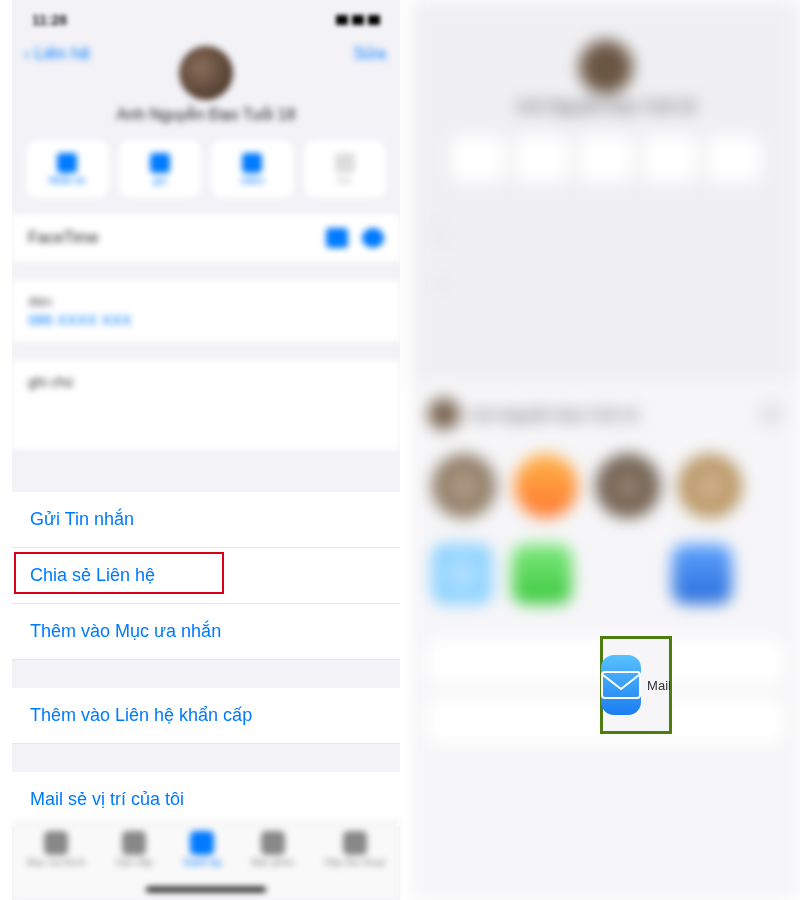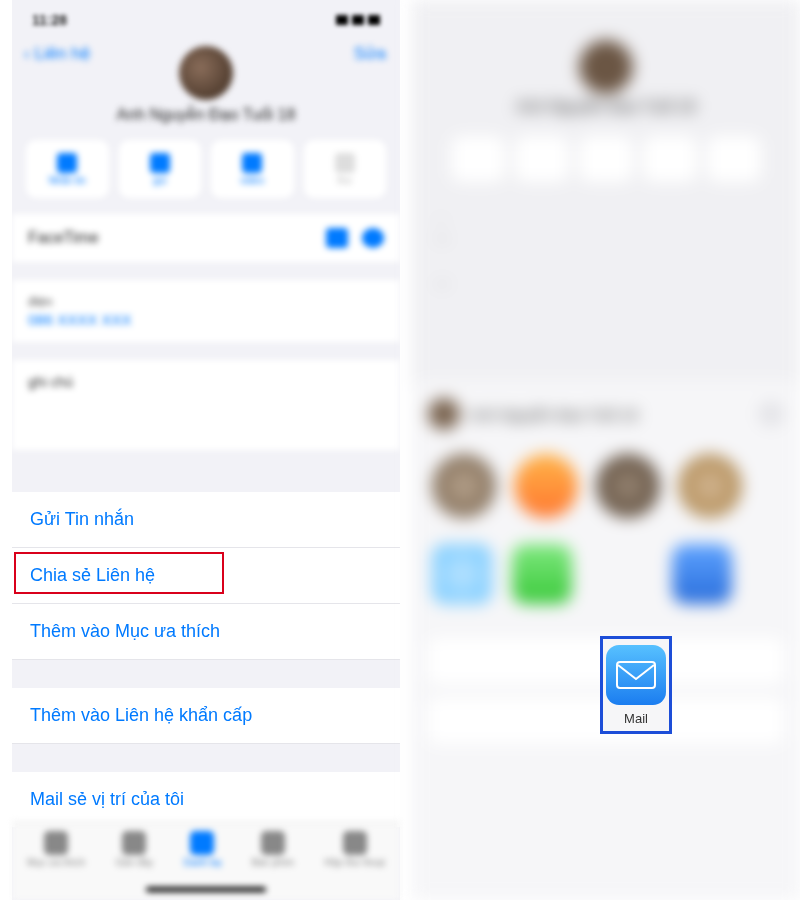--- a/index.html
+++ b/index.html
@@ -79,21 +79,21 @@
 
   .sheet-apps { display:flex; gap:20px; align-items:flex-start; padding-left:4px; }
   .app { display:flex; flex-direction:column; align-items:center; gap:6px; }
   .app-ico { width:60px; height:60px; border-radius:14px; }
   .app-ico.airdrop { background: radial-gradient(circle,#bce4ff,#6ec7ff); }
   .app-ico.msg { background: linear-gradient(#7ee87e,#3bc93b); }
   .app-ico.other { background: linear-gradient(#5da2ff,#2a6edb); }
   .app-label { font-size:12px; color:#333; }
 
   
-  .mail-overlay { position:absolute; left: 600px; top: 636px; width: 72px; height: 98px; border:3px solid #1d4ed8; background:#f6f6f8; display:flex; flex-direction:column; align-items:center; justify-content:center; gap:6px; }
+  .mail-overlay { position:absolute; left: 600px; top: 636px; width: 72px; height: 98px; border:3px solid #4d7c0f; background:#f6f6f8; display:flex; flex-direction:row; align-items:center; justify-content:center; gap:6px; }
   .mail-ico { width:60px; height:60px; border-radius:13px; background: linear-gradient(#57c1ff,#1b7df0); display:flex; align-items:center; justify-content:center; }
   .mail-label { font-size:13px; color:#333; }
   .envelope { width:40px; height:28px; position:relative; }
   .envelope svg { width:100%; height:100%; }
 
   .sheet-row { margin-top:28px; background:#fff; border-radius:10px; height:46px; }
   .sheet-row2 { margin-top:14px; background:#fff; border-radius:10px; height:46px; }
 </style>
 </head>
 <body>
@@ -152,21 +152,21 @@
   </div>
 
   <div class="spacer"></div>
 
   <div class="list">
     <div class="list-item">Gửi Tin nhắn</div>
     <div class="list-item">
       <span>Chia sẻ Liên hệ</span>
       <div class="hl"></div>
     </div>
-    <div class="list-item">Thêm vào Mục ưa thích</div>
+    <div class="list-item">Thêm vào Mục ưa nhắn</div>
     <div class="list-gap"></div>
     <div class="list-item">Thêm vào Liên hệ khẩn cấp</div>
     <div class="list-gap"></div>
     <div class="list-item">Mail sẻ vị trí của tôi</div>
   </div>
 
   <div class="tabbar">
     <div class="tab">
         <div class="tab-ico"></div>
         <span>Mục ưa thích</span>

